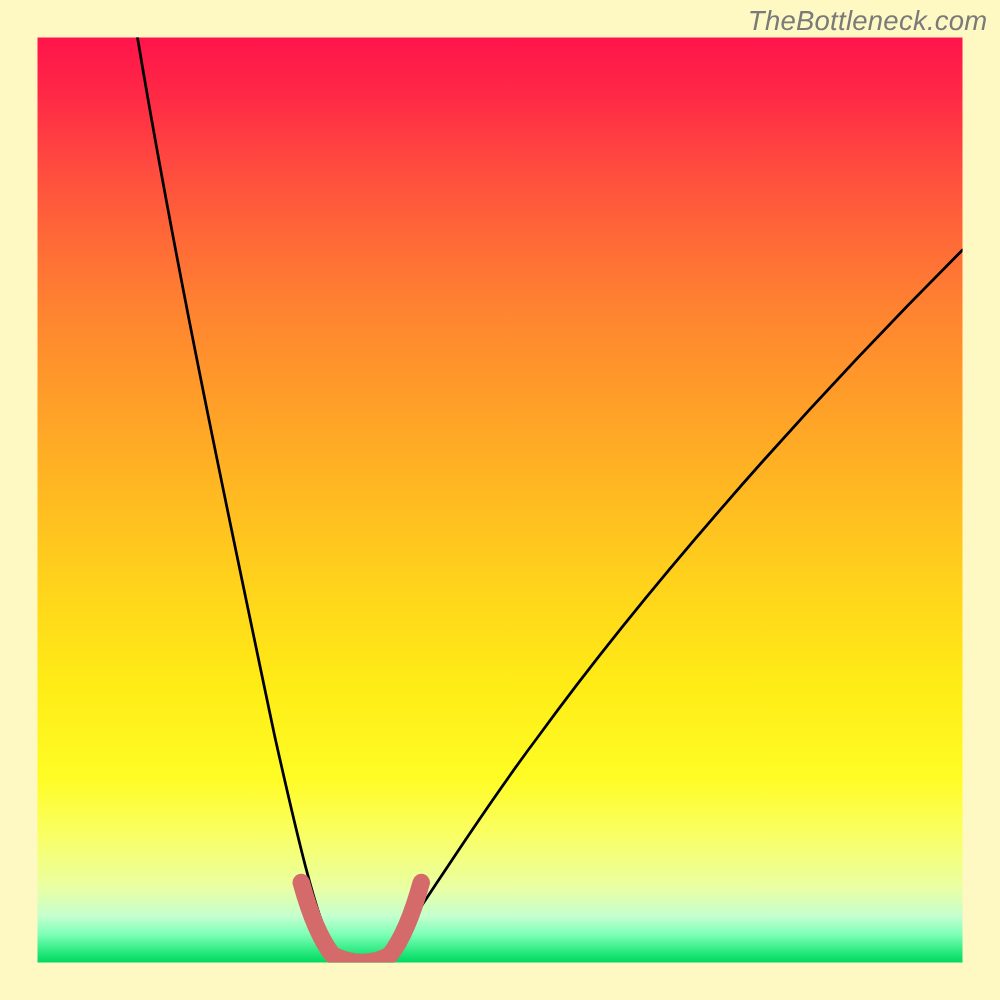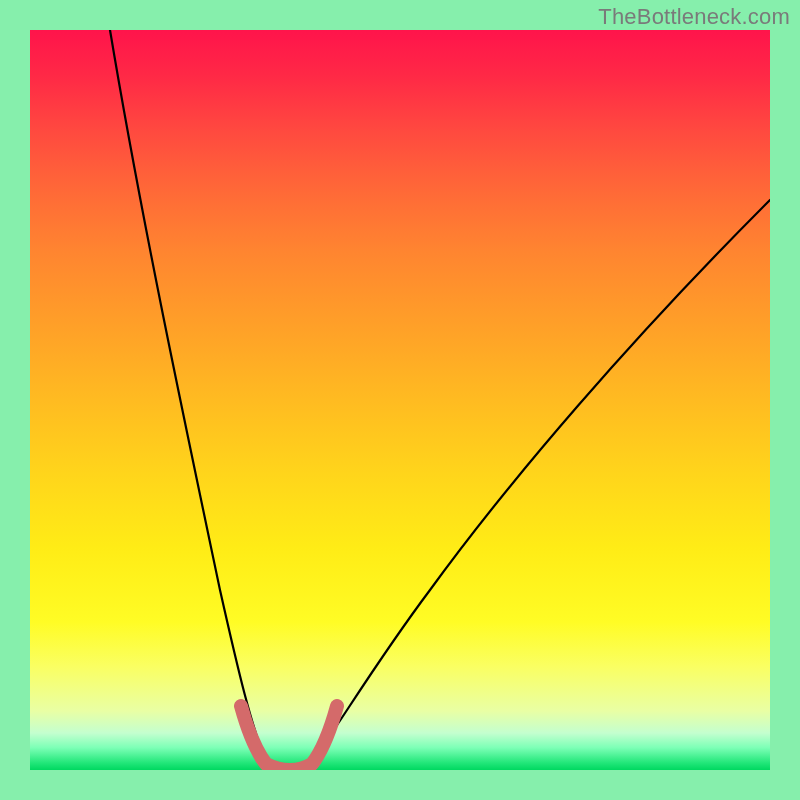--- a/index.html
+++ b/index.html
@@ -10,21 +10,22 @@
     background: #000;
     overflow: hidden;
     font-family: Arial, Helvetica, sans-serif;
   }
   .frame {
     position: absolute;
     left: 0;
     top: 0;
     width: 800px;
     height: 800px;
-    background: #86efac;
+    background: #fef9c3;
+    font-style: italic;
   }
   .plot {
     position: absolute;
     left: 30px;
     top: 30px;
     width: 740px;
     height: 740px;
     background: linear-gradient(to bottom,
       #ff144b 0%,
       #ff2846 6%,

